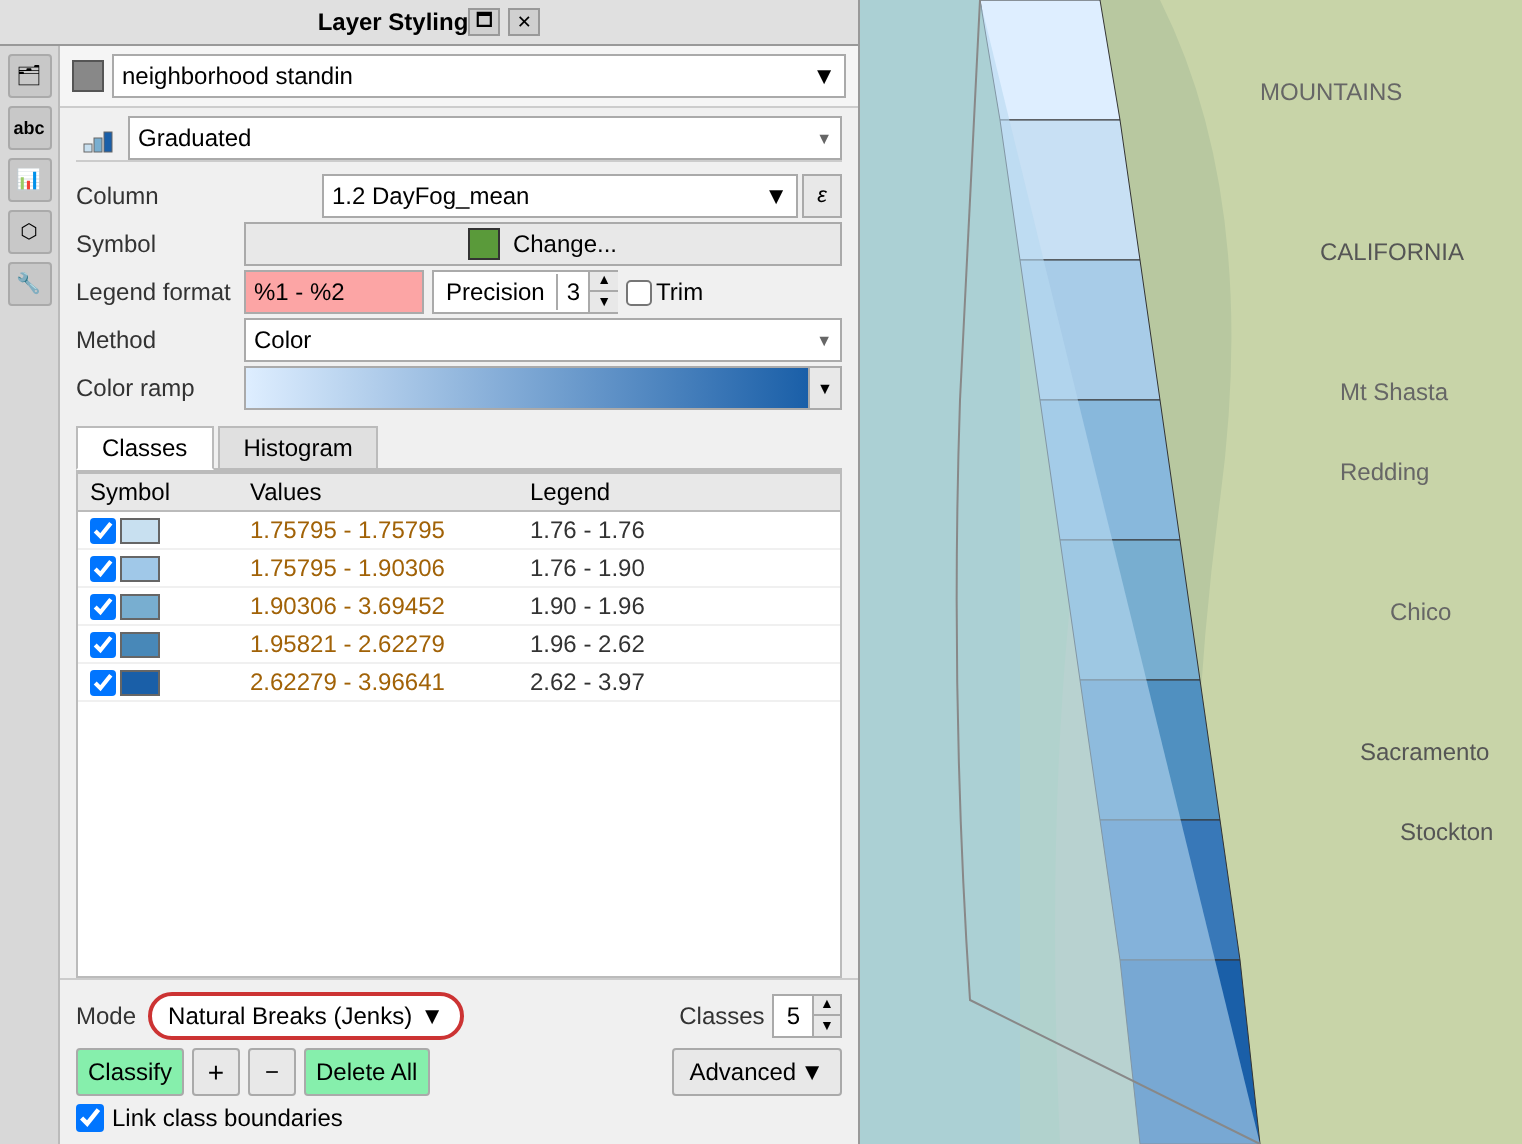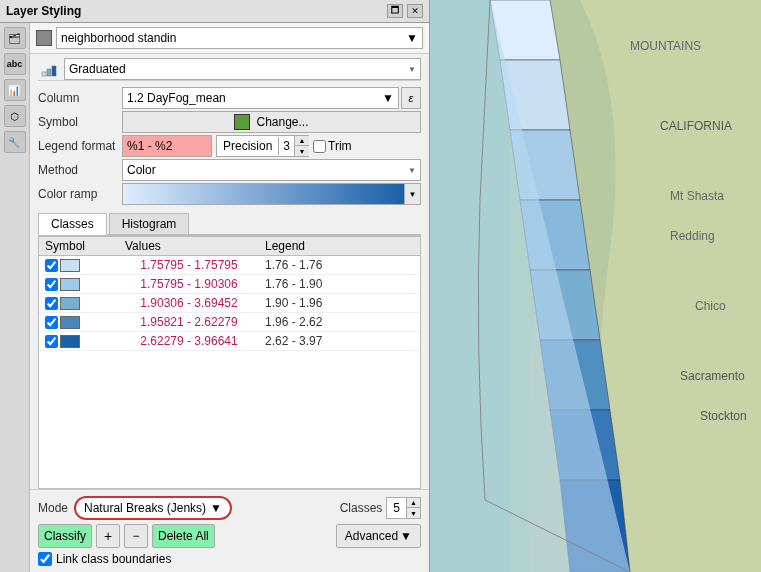--- a/index.html
+++ b/index.html
@@ -1,20 +1,20 @@
 <!DOCTYPE html>
 <html><head>
   <meta charset="utf-8">
   <style>
     * { box-sizing: border-box; margin: 0; padding: 0; font-family: 'Segoe UI', Arial, sans-serif; font-size: 12px; }
     body { width: 761px; height: 572px; overflow: hidden; display: flex; }
     
     .left-panel { width: 430px; height: 572px; background: #f0f0f0; display: flex; flex-direction: column; border-right: 1px solid #999; }
     
-    .title-bar { background: #e0e0e0; border-bottom: 1px solid #999; padding: 4px 6px; display: flex; justify-content: space-between; align-items: center; }
+    .title-bar { background: #e0e0e0; border-bottom: 1px solid #999; padding: 4px 6px; display: flex; justify-content: center; align-items: center; }
     .title-bar-title { font-weight: bold; font-size: 12px; }
     .title-bar-controls { display: flex; gap: 4px; }
     .title-btn { background: #d0d0d0; border: 1px solid #999; width: 16px; height: 14px; font-size: 9px; cursor: pointer; display: flex; align-items: center; justify-content: center; }
 
     .toolbar-left { width: 30px; background: #d8d8d8; border-right: 1px solid #bbb; display: flex; flex-direction: column; align-items: center; padding: 4px 0; gap: 4px; flex-shrink: 0; }
     .tool-icon { width: 22px; height: 22px; background: #c8c8c8; border: 1px solid #aaa; display: flex; align-items: center; justify-content: center; font-size: 10px; cursor: pointer; border-radius: 2px; }
 
     .main-content { display: flex; flex: 1; overflow: hidden; }
     .panel-content { flex: 1; display: flex; flex-direction: column; overflow: hidden; }
     
@@ -22,21 +22,21 @@
     .layer-dropdown { flex: 1; border: 1px solid #aaa; background: white; padding: 2px 4px; height: 22px; display: flex; align-items: center; justify-content: space-between; }
     .layer-icon { width: 16px; height: 16px; background: #888; border: 1px solid #666; }
 
     .form-section { padding: 4px 8px; display: flex; flex-direction: column; gap: 3px; }
     .form-row { display: flex; align-items: center; gap: 4px; min-height: 22px; }
     .form-label { width: 80px; flex-shrink: 0; color: #333; }
     
     .styled-select { width: 100%; border: 1px solid #aaa; background: white; padding: 2px 4px; height: 22px; display: flex; align-items: center; justify-content: space-between; cursor: pointer; }
     .styled-select-arrow { font-size: 8px; color: #666; }
     
-    .column-row { display: flex; align-items: center; gap: 2px; }
+    .column-row { display: flex; align-items: center; gap: 2px; margin-left: 39px; }
     .column-select { flex: 1; border: 1px solid #aaa; background: white; padding: 2px 4px; height: 22px; display: flex; align-items: center; justify-content: space-between; }
     .epsilon-btn { width: 20px; height: 22px; background: #e8e8e8; border: 1px solid #aaa; display: flex; align-items: center; justify-content: center; cursor: pointer; font-style: italic; font-size: 11px; }
     .symbol-preview { flex: 1; height: 22px; background: #e8e8e8; border: 1px solid #aaa; display: flex; align-items: center; justify-content: center; gap: 8px; }
     .symbol-green { width: 16px; height: 16px; background: #5a9a3a; border: 1px solid #333; }
     .legend-input { width: 100px; border: 1px solid #aaa; background: white; padding: 2px 4px; height: 22px; }
     .precision-box { display: flex; align-items: center; border: 1px solid #aaa; background: white; height: 22px; }
     .precision-value { padding: 2px 6px; }
     .precision-spin { display: flex; flex-direction: column; width: 14px; border-left: 1px solid #aaa; }
     .spin-btn { width: 14px; height: 10px; background: #e8e8e8; display: flex; align-items: center; justify-content: center; font-size: 7px; cursor: pointer; border: none; border-bottom: 1px solid #aaa; }
     .trim-label { display: flex; align-items: center; gap: 2px; }
@@ -44,21 +44,21 @@
     .ramp-arrow { width: 16px; height: 22px; background: #e8e8e8; border: 1px solid #aaa; border-left: none; display: flex; align-items: center; justify-content: center; font-size: 8px; cursor: pointer; }
 
     .tabs-row { display: flex; border-bottom: 2px solid #bbb; margin: 4px 8px 0; }
     .tab { padding: 3px 12px; background: #e0e0e0; border: 1px solid #bbb; border-bottom: none; cursor: pointer; margin-right: 2px; }
     .tab.active { background: white; border-bottom: 1px solid white; margin-bottom: -1px; }
 
     .classes-table-container { flex: 1; overflow-y: auto; margin: 0 8px; border: 1px solid #bbb; background: white; }
     .classes-table { width: 100%; border-collapse: collapse; }
     .classes-table th { background: #e8e8e8; border-bottom: 1px solid #bbb; padding: 2px 6px; text-align: left; font-weight: normal; }
     .classes-table td { padding: 2px 6px; border-bottom: 1px solid #f0f0f0; vertical-align: middle; }
-    .class-value { color: #be185d; text-align: center; }
+    .class-value { color: #a16207; }
     .class-legend { color: #333; }
 
     .bottom-controls { padding: 6px 8px; display: flex; flex-direction: column; gap: 4px; border-top: 1px solid #ccc; background: #f0f0f0; }
     .bottom-row1 { display: flex; align-items: center; gap: 6px; }
     .mode-label { color: #333; flex-shrink: 0; }
     .mode-select { border: 2px solid #cc3333; border-radius: 12px; padding: 2px 8px; background: white; height: 24px; display: flex; align-items: center; gap: 4px; cursor: pointer; }
     .classes-right { display: flex; align-items: center; gap: 4px; margin-left: auto; }
     .classes-label { color: #333; }
     .classes-spinner { display: flex; align-items: center; border: 1px solid #aaa; background: white; height: 22px; }
     .classes-value { padding: 2px 6px; }

